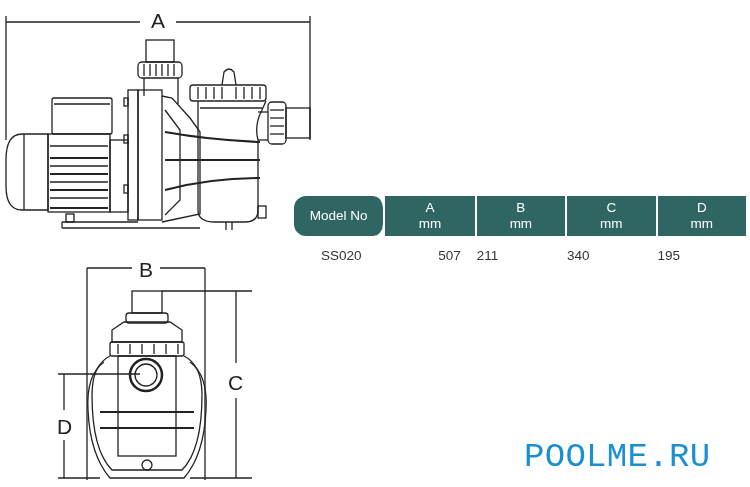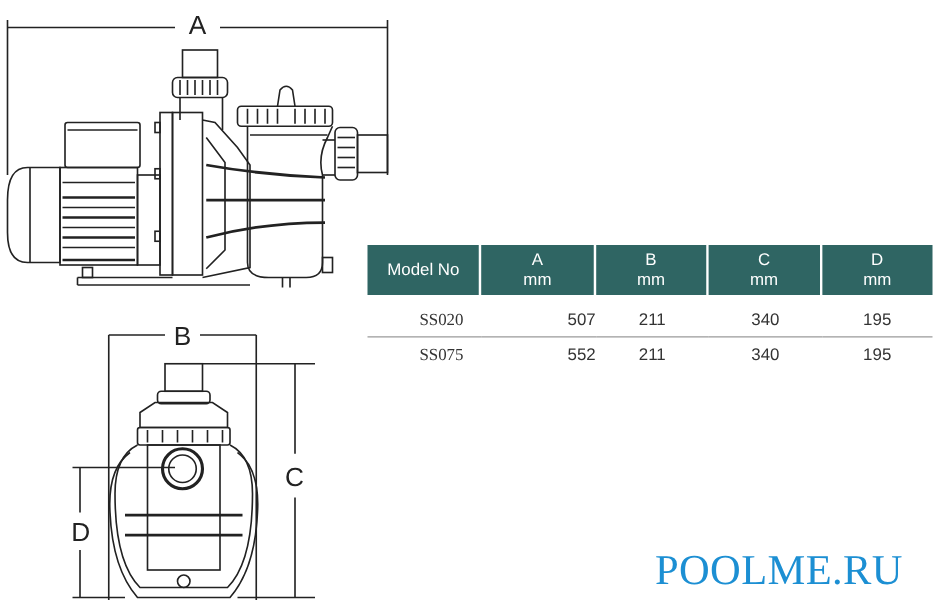--- a/index.html
+++ b/index.html
@@ -8,26 +8,26 @@
     .drawing { position: absolute; left: 0; top: 0; }
     .dim-label { position: absolute; font-family: "Liberation Sans", sans-serif;
                  font-size: 21px; color: #222; line-height: 1; }
     .spec-table { position: absolute; left: 294px; top: 196px; width: 452px;
                   border-collapse: separate; border-spacing: 0; }
     .spec-table th { background: #2f6563; color: #ffffff; font-weight: normal;
                      font-size: 13.5px; height: 40px; padding: 0; text-align: center;
                      border-right: 2px solid #ffffff; line-height: 16px; }
     .spec-table th:last-child { border-right: none; }
     .spec-table td { font-size: 13.5px; color: #333; height: 27px; padding: 0;
-                     text-align: center; border-bottom: 1.5px solid #9a9a9a; }
+                     text-align: left; border-bottom: 1.5px solid #9a9a9a; }
     .spec-table tr:last-child td { border-bottom: none; }
-    .spec-table td.model { text-align: center; padding-left: 27px; font-family: Liberation Serif, serif; }
-    .spec-table td.a-col { text-align: right; padding-left: 37px; }
+    .spec-table td.model { text-align: left; padding-left: 27px; }
+    .spec-table td.a-col { text-align: center; padding-left: 37px; }
     .brand { position: absolute; left: 524px; top: 438px; font-size: 34px;
-             color: #1c8fd3; letter-spacing: 0.3px; font-family: Liberation Serif, serif; }
+             color: #1c8fd3; letter-spacing: 0.3px; font-family: Liberation Mono, monospace; }
   </style>
 </head>
 <body>
 
 <svg class="drawing" width="320" height="240" viewBox="0 0 320 240">
   <g fill="none" stroke="#222" stroke-width="1.3">
 
     <line x1="6" y1="22" x2="140" y2="22"></line>
     <line x1="176" y1="22" x2="310" y2="22"></line>
     <line x1="6" y1="16" x2="6" y2="140"></line>
@@ -149,41 +149,34 @@
 </svg>
 
 <div class="dim-label" style="left:151px; top:10px;">A</div>
 <div class="dim-label" style="left:139px; top:259px;">B</div>
 <div class="dim-label" style="left:228px; top:372px;">C</div>
 <div class="dim-label" style="left:57px; top:416px;">D</div>
 
 <table class="spec-table">
   <thead>
     <tr>
-      <th style="width:90px;"><span>Model No</span></th>
+      <th style="width:90px;border-radius:12px;"><span>Model No</span></th>
       <th style="width:90px;"><span>A</span><br><span>mm</span></th>
       <th style="width:90px;"><span>B</span><br><span>mm</span></th>
       <th style="width:90px;"><span>C</span><br><span>mm</span></th>
       <th style="width:90px;"><span>D</span><br><span>mm</span></th>
     </tr>
   </thead>
   <tbody>
     <tr>
         <td colspan="5" style="height:6px;border:none;"></td>
       </tr>
     <tr>
       <td class="model">SS020</td>
       <td class="a-col">507</td>
       <td>211</td>
       <td>340</td>
       <td>195</td>
     </tr>
-    <tr>
-      <td class="model">SS075</td>
-      <td class="a-col">552</td>
-      <td>211</td>
-      <td>340</td>
-      <td>195</td>
-    </tr>
   </tbody>
 </table>
 
 <div class="brand">POOLME.RU</div>
 
 </body></html>

